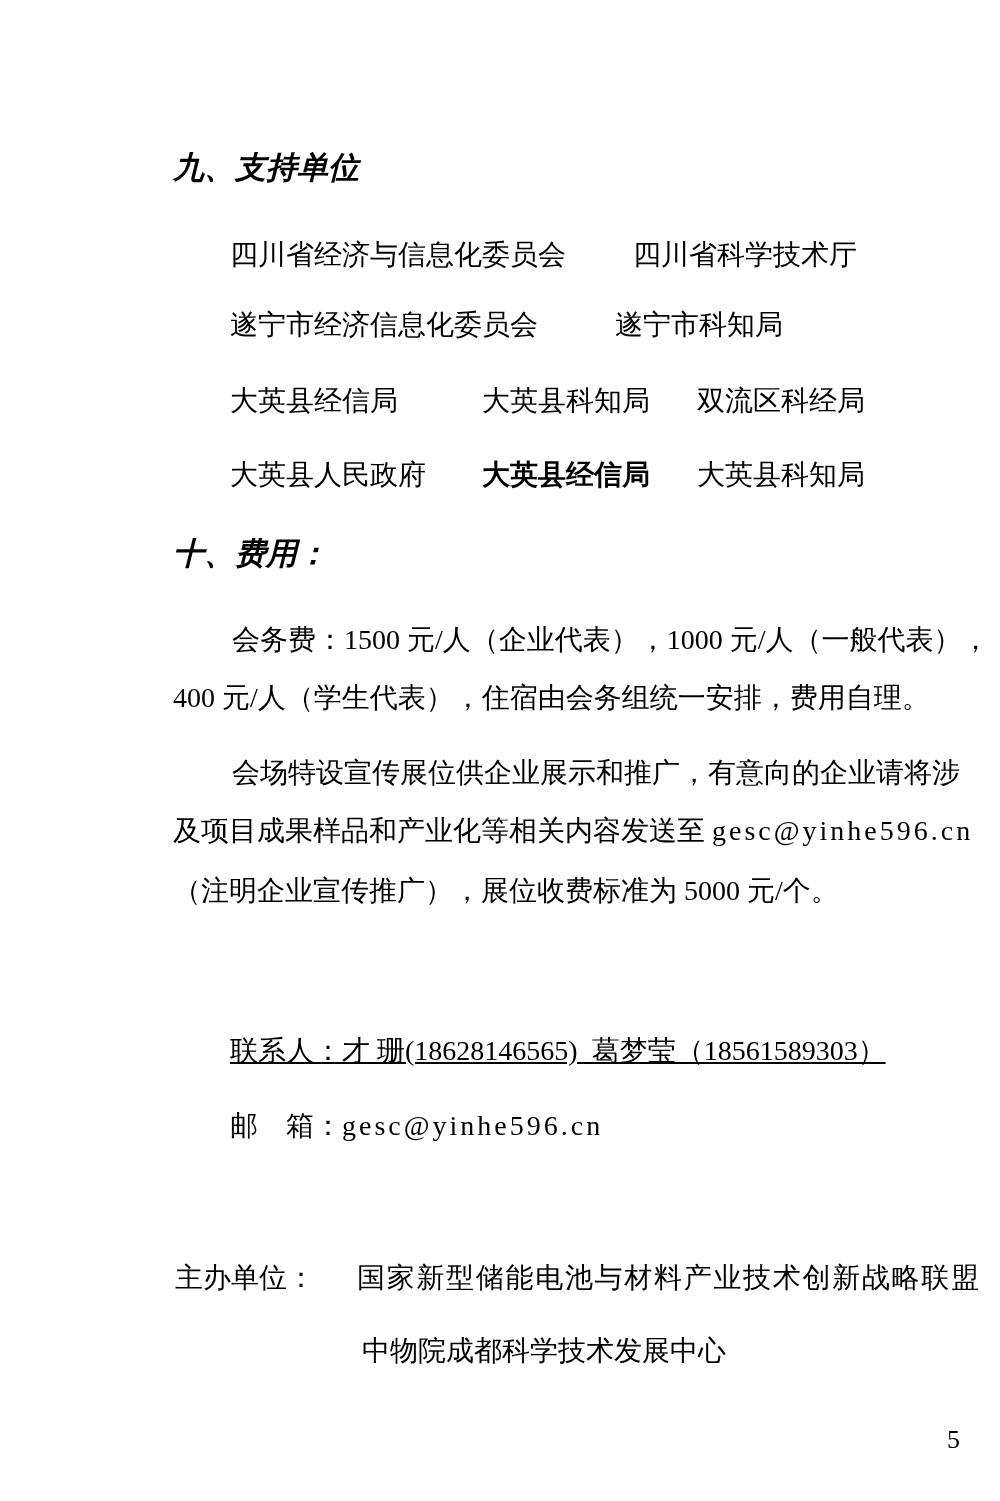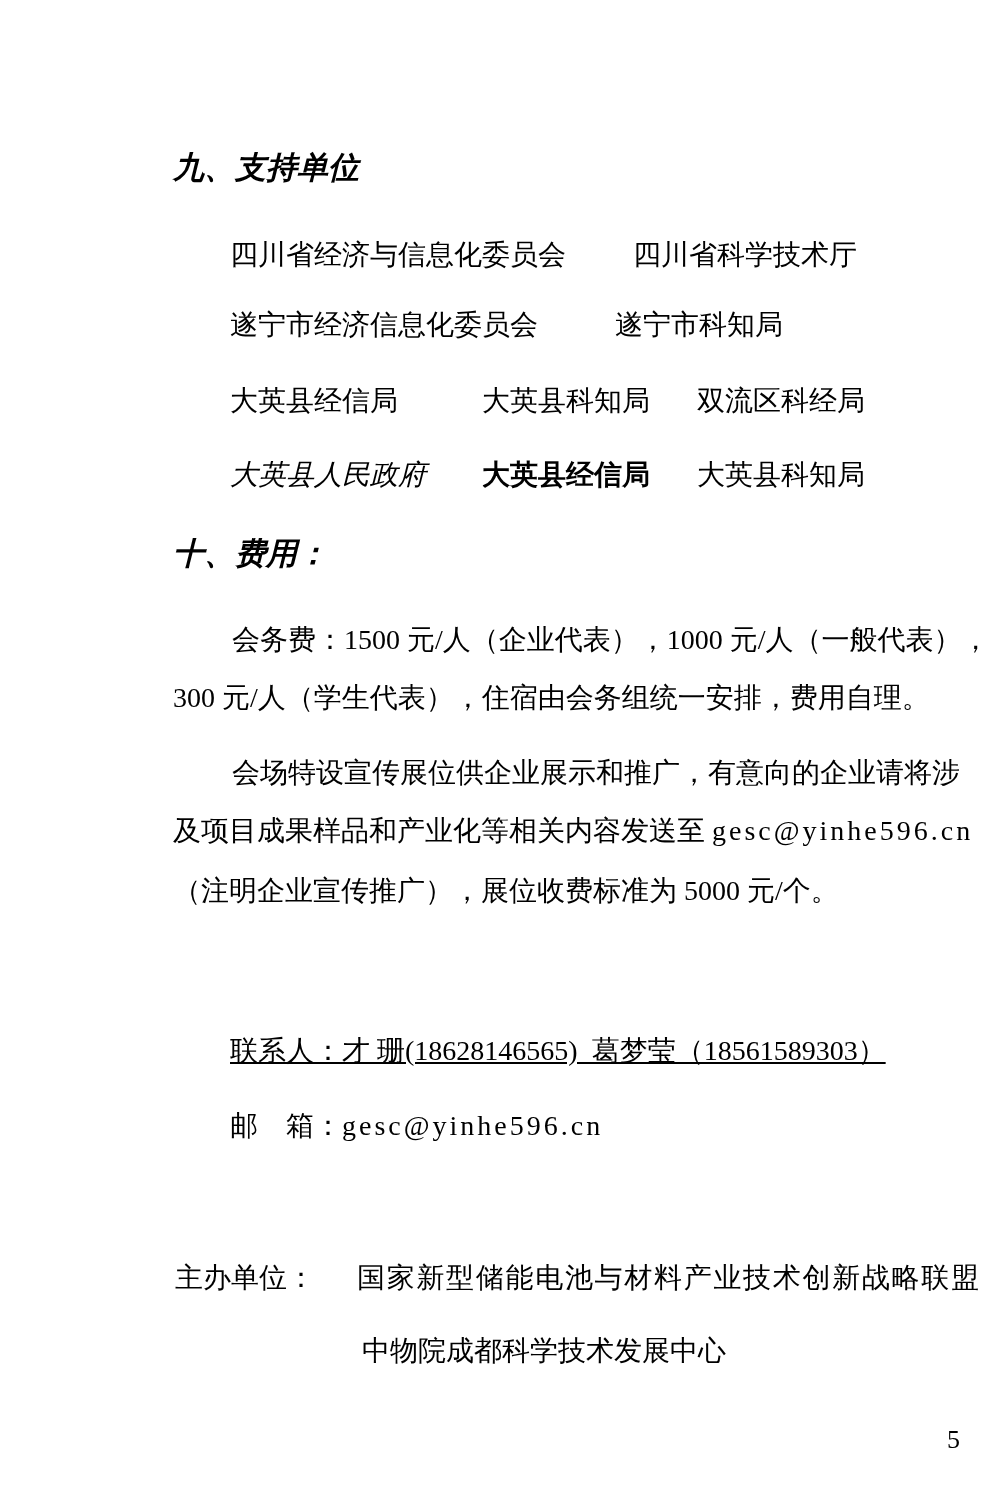--- a/index.html
+++ b/index.html
@@ -50,28 +50,28 @@
   <div class="line" style="left:633px; top:240px;">四川省科学技术厅</div>
   <div class="line" style="left:230px; top:240px;">四川省经济与信息化委员会</div>
 
   <div class="line" style="left:230px; top:310px;">遂宁市经济信息化委员会</div>
   <div class="line" style="left:615px; top:310px;">遂宁市科知局</div>
 
   <div class="line" style="left:230px; top:386px;">大英县经信局</div>
   <div class="line" style="left:482px; top:386px;">大英县科知局</div>
   <div class="line" style="left:697px; top:386px;">双流区科经局</div>
 
-  <div class="line" style="left:230px; top:460px;font-style:italic;">大英县人民政府</div>
+  <div class="line" style="left:230px; top:460px;">大英县人民政府</div>
   <div class="line" style="left:482px; top:460px;font-weight:bold;">大英县经信局</div>
   <div class="line" style="left:697px; top:460px;">大英县科知局</div>
 
   <div class="line heading" style="left:173px; top:537px;">十、费用：</div>
 
   <div class="line" style="left:232px; top:625px;font-family:Liberation Serif, serif;">会务费：1500 元/人（企业代表），1000 元/人（一般代表），</div>
-  <div class="line" style="left:173px; top:683px;">300 元/人（学生代表），住宿由会务组统一安排，费用自理。</div>
+  <div class="line" style="left:173px; top:683px;">400 元/人（学生代表），住宿由会务组统一安排，费用自理。</div>
 
   <div class="line" style="left:232px; top:758px;">会场特设宣传展位供企业展示和推广，有意向的企业请将涉</div>
   <div class="line" style="left:173px; top:816px;"><span>及项目成果样品和产业化等相关内容发送至 </span><span class="latin-wide">gesc@yinhe596.cn</span></div>
   <div class="line" style="left:173px; top:876px;">（注明企业宣传推广），展位收费标准为 5000 元/个。</div>
 
 
   <div class="line" style="left:230px; top:1036px;text-decoration:underline;">联系人：才 珊(18628146565)  葛梦莹（18561589303）</div>
 
   <div class="line" style="left:230px; top:1111px;"><span>邮　箱：</span><span class="latin-wide">gesc@yinhe596.cn</span></div>
 

